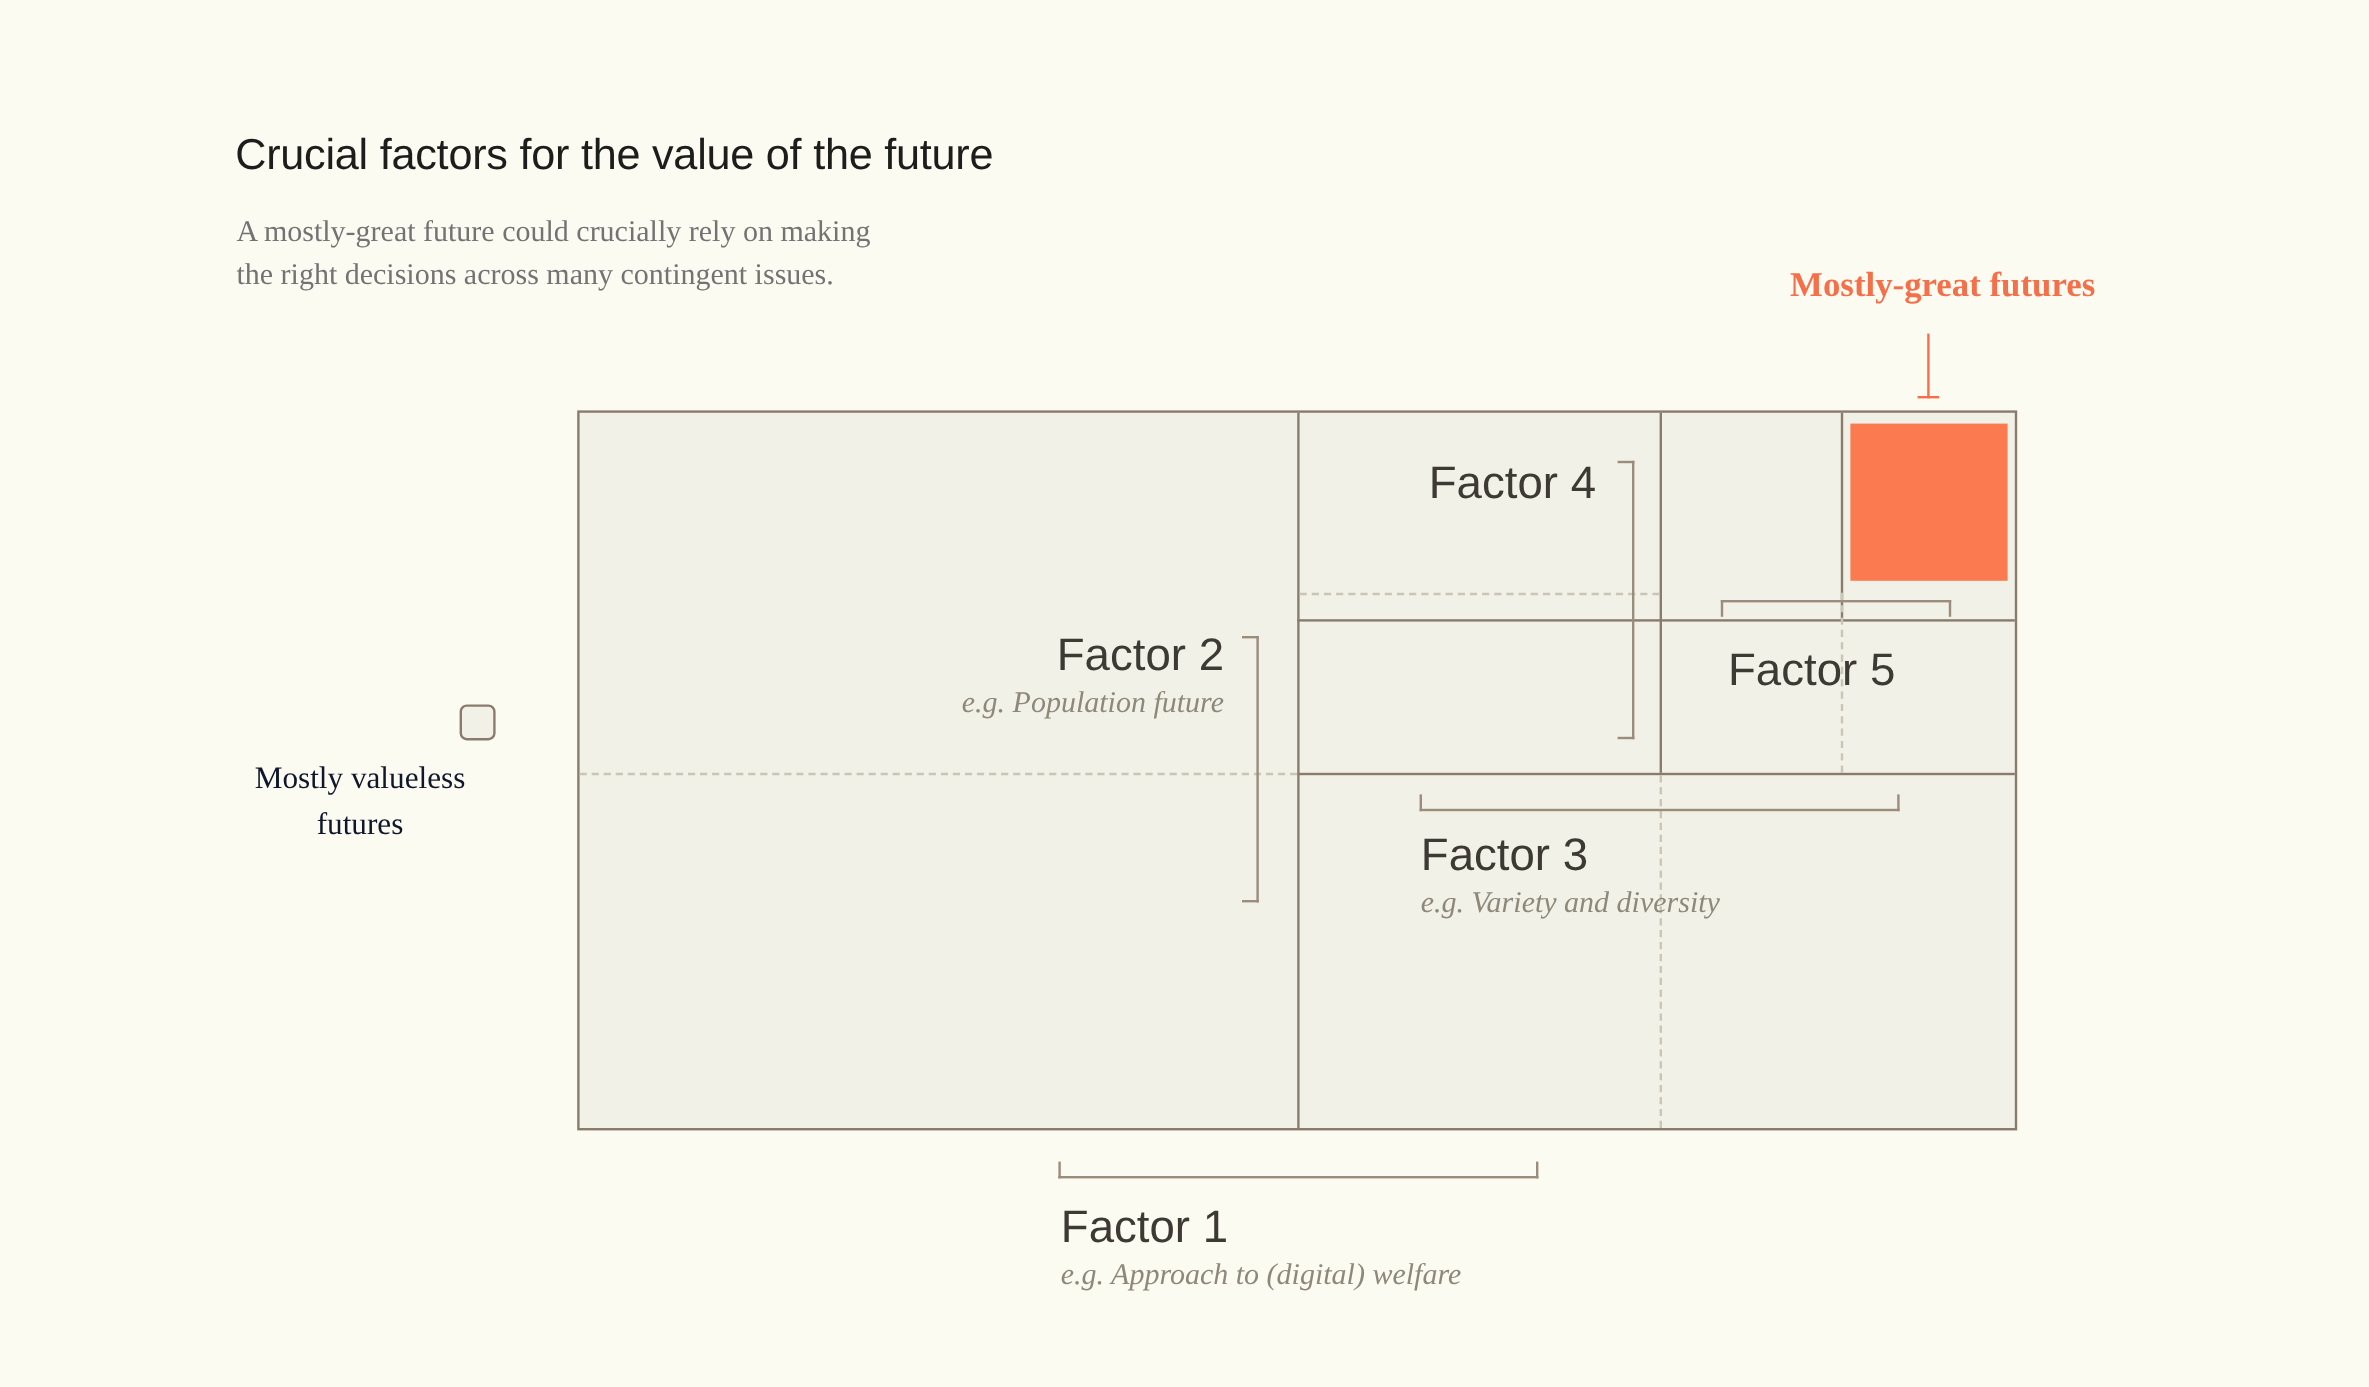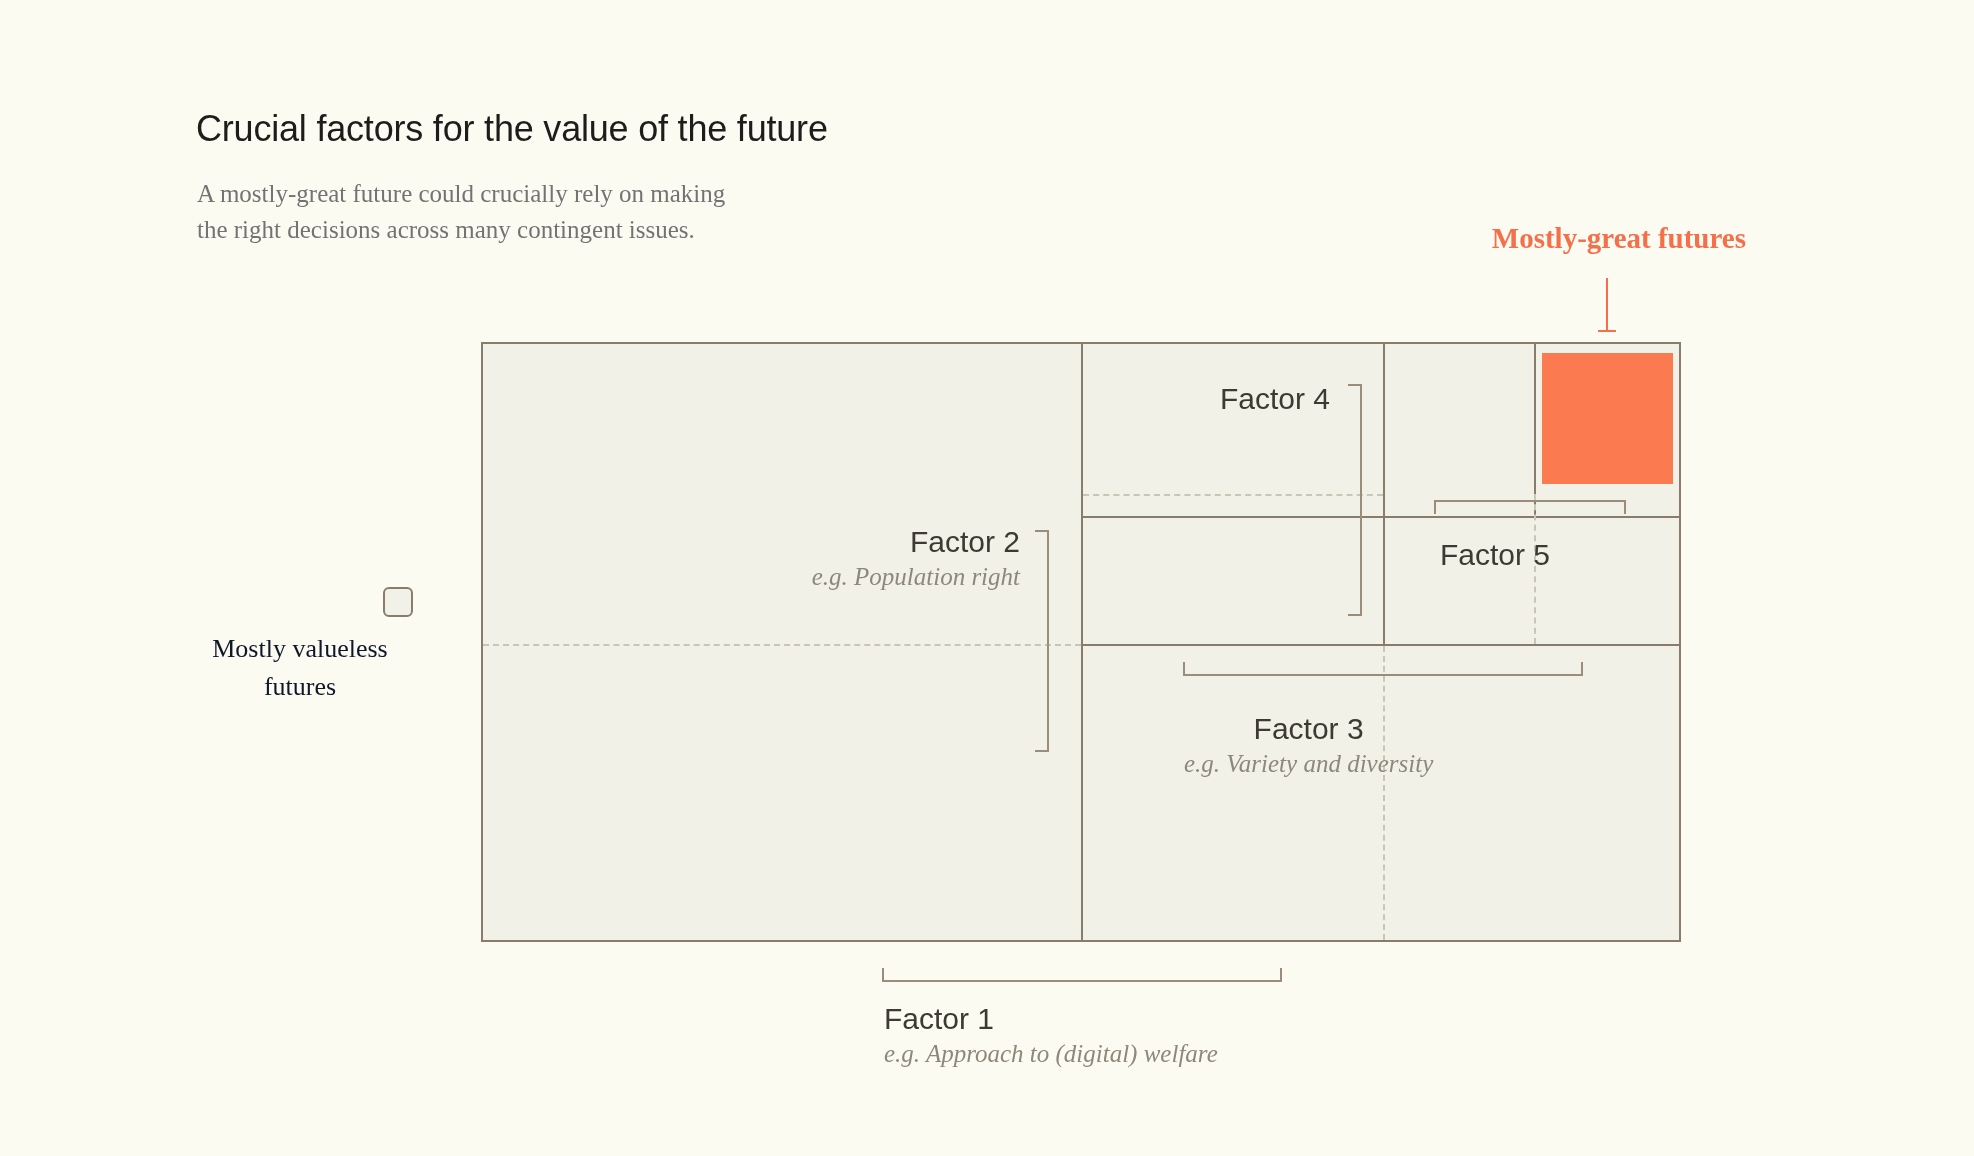--- a/index.html
+++ b/index.html
@@ -173,38 +173,38 @@
 
   #bracket-factor2 { left: 1035px; top: 530px; width: 14px; height: 222px; }
   #bracket-factor4 { left: 1348px; top: 384px; width: 14px; height: 232px; }
   #bracket-factor5 { left: 1434px; top: 500px; width: 192px; height: 14px; }
   #bracket-factor3 { left: 1183px; top: 662px; width: 400px; height: 14px; }
   #bracket-factor1 { left: 882px;  top: 968px; width: 400px; height: 14px; }
 
   
   .factor-name {
     font-family: "Liberation Sans", sans-serif;
-    font-size: 30px;
+    font-size: 38px;
     font-weight: 400;
     color: #3c3a33;
     white-space: nowrap;
   }
   .factor-eg {
     font-family: "Liberation Serif", serif;
     font-style: italic;
     font-size: 25px;
     color: #8d887a;
     white-space: nowrap;
     margin-top: 4px;
   }
   .factor-block { position: absolute; }
 
   #factor-1 { left: 884px;  top: 1002px; text-align: left; }
   #factor-2 { left: 700px;  top: 525px;  width: 320px; text-align: right; }
-  #factor-3 { left: 1184px; top: 712px;  text-align: center; }
+  #factor-3 { left: 1184px; top: 692px;  text-align: left; }
   #factor-4 { left: 1064px; top: 382px;  width: 266px; text-align: right; }
   #factor-5 { left: 1440px; top: 538px;  text-align: center; }
 </style>
 </head>
 <body>
 
 <div class="stage">
 
   <div id="page-title">Crucial factors for the value of the future</div>
   <div id="page-subtitle">A mostly-great future could crucially rely on making
@@ -241,21 +241,21 @@
   <div class="bracket-h" id="bracket-factor3"></div>
   <div class="bracket-h" id="bracket-factor1"></div>
 
   <div class="factor-block" id="factor-1">
     <div class="factor-name">Factor 1</div>
     <div class="factor-eg">e.g. Approach to (digital) welfare</div>
   </div>
 
   <div class="factor-block" id="factor-2">
     <div class="factor-name">Factor 2</div>
-    <div class="factor-eg">e.g. Population right</div>
+    <div class="factor-eg">e.g. Population future</div>
   </div>
 
   <div class="factor-block" id="factor-3">
     <div class="factor-name">Factor 3</div>
     <div class="factor-eg">e.g. Variety and diversity</div>
   </div>
 
   <div class="factor-block" id="factor-4">
     <div class="factor-name">Factor 4</div>
   </div>

